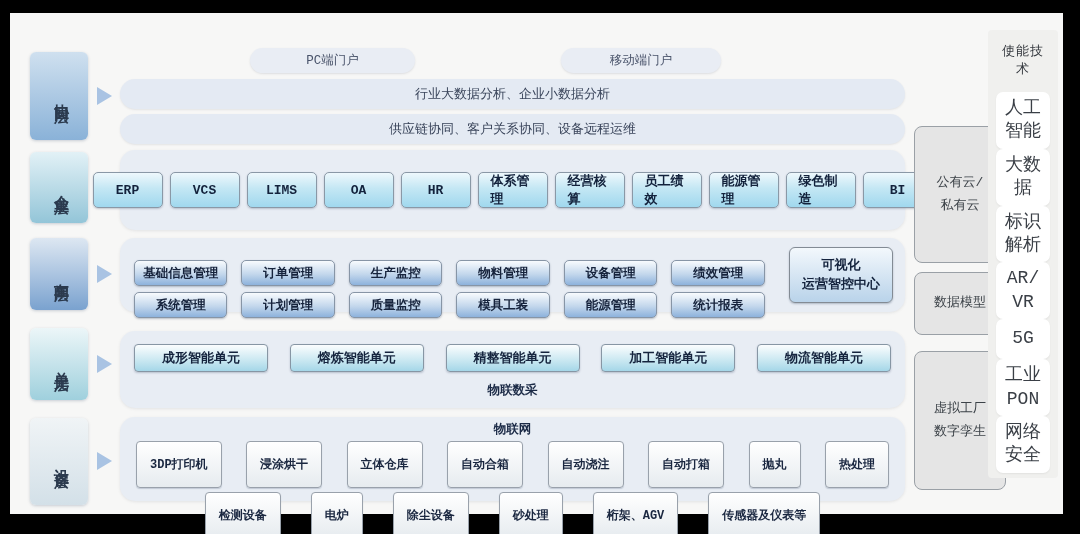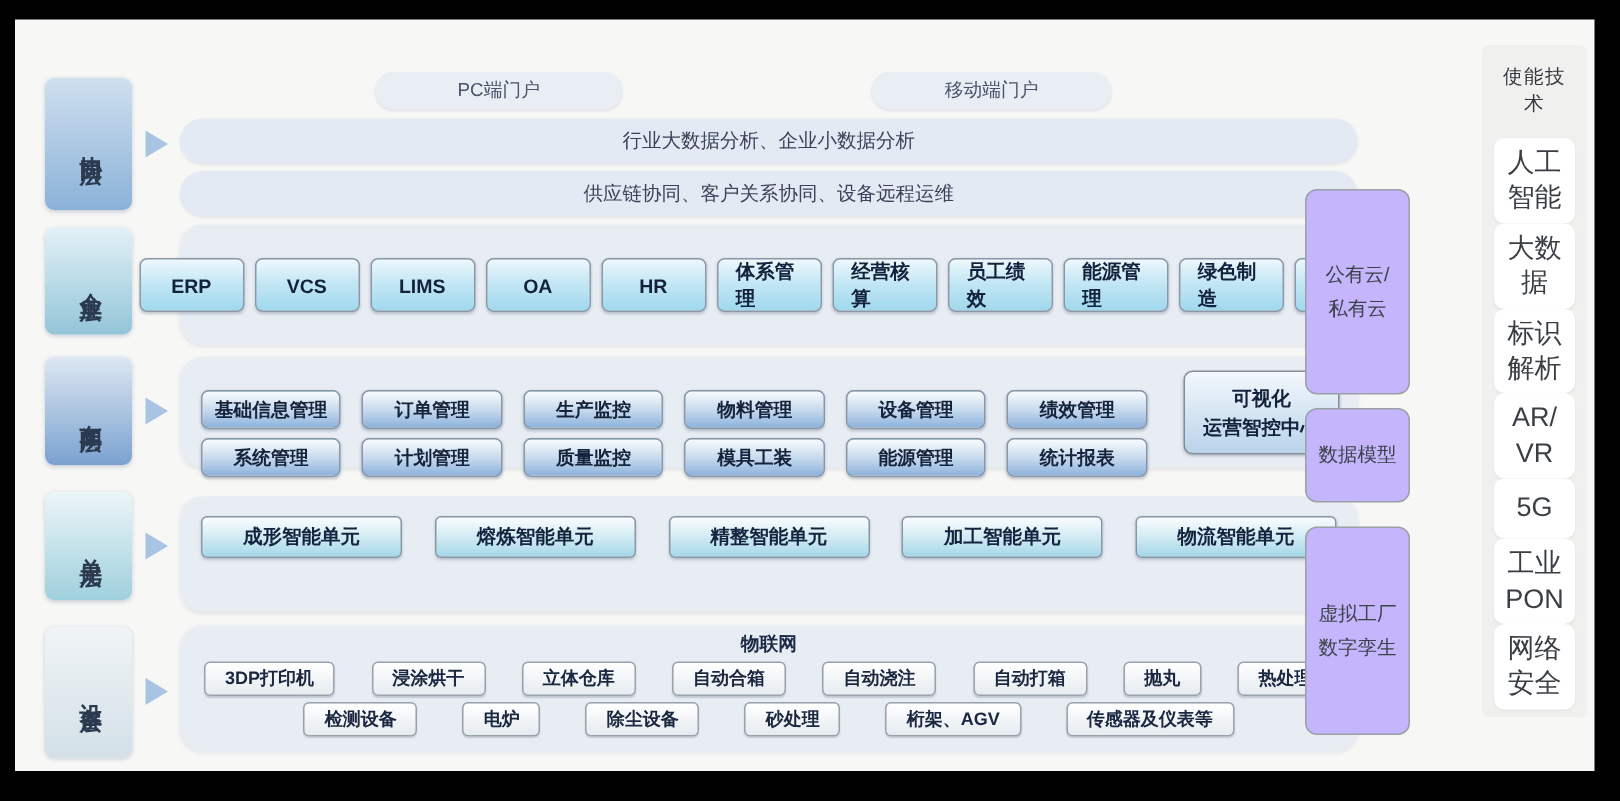--- a/index.html
+++ b/index.html
@@ -1,17 +1,17 @@
 <!DOCTYPE html>
 <html><head>
 <meta charset="utf-8">
 <style>
   html,body{margin:0;padding:0;background:#000;}
   .canvas{position:relative;width:1080px;height:534px;background:#000;overflow:hidden;
-          font-family:Liberation Sans, sans-serif;}
+          font-family:Liberation Mono, monospace;}
   .content{position:absolute;left:10px;top:13px;width:1053px;height:501px;background:#f7f7f6;}
 
   
   .layer{position:absolute;left:20px;width:58px;border-radius:6px;
          display:flex;align-items:center;justify-content:center;
          box-shadow:0 1px 3px rgba(60,80,110,.25);}
   .layer span{writing-mode:vertical-rl;text-orientation:upright;letter-spacing:3px;
               font-size:15px;font-weight:600;color:#2b3a4e;}
   .layer-1{top:39px;height:88px;background:linear-gradient(180deg,#cfe0ef,#8ab2d8);}
   .layer-2{top:139px;height:71px;background:linear-gradient(180deg,#e2f1f6,#93c5d8);}
@@ -21,21 +21,21 @@
 
   .arrow{position:absolute;left:87px;width:0;height:0;
          border-left:15px solid #a9c3e3;border-top:9px solid transparent;border-bottom:9px solid transparent;}
   .arrow-1{top:74px;} .arrow-2{top:166px;} .arrow-3{top:252px;} .arrow-4{top:342px;} .arrow-5{top:439px;}
 
   
   .portal{position:absolute;top:35px;height:25px;border-radius:13px;background:#e9edf4;
           display:flex;align-items:center;justify-content:center;
           font-size:12.5px;color:#49536a;box-shadow:0 1px 2px rgba(80,90,110,.15);}
   .portal-pc{left:240px;width:165px;}
-  .portal-mobile{left:571px;width:160px;}
+  .portal-mobile{left:551px;width:160px;}
 
   
   .bars{position:absolute;left:110px;top:66px;width:785px;display:flex;flex-direction:column;gap:5px;}
   .bar{height:30px;border-radius:15px;background:#e4eaf3;display:flex;align-items:center;justify-content:center;
        font-size:13px;color:#39445a;box-shadow:0 1px 2px rgba(80,90,110,.12);}
 
   
   .rowbox{position:absolute;left:110px;width:785px;background:#e8edf4;border-radius:15px;
           box-shadow:0 1px 3px rgba(80,90,110,.12);box-sizing:border-box;}
 
@@ -66,27 +66,27 @@
             background:linear-gradient(180deg,#fbfdfe 0%,#cde9f2 55%,#a5d7e8 100%);
             display:flex;align-items:center;justify-content:center;
             font-size:13px;font-weight:bold;color:#15243e;box-shadow:0 1px 2px rgba(40,60,90,.25);}
   .caption{margin-top:10px;text-align:center;font-size:12.5px;font-weight:bold;color:#1b2a46;}
 
   
   .device{top:404px;height:84px;padding:4px 16px 0 16px;}
   .dev-title{text-align:center;font-size:12.5px;font-weight:bold;color:#1b2a46;height:17px;}
   .dev-row1{display:flex;justify-content:space-between;margin-top:3px;}
   .dev-row2{display:flex;justify-content:center;gap:30px;margin-top:4px;}
-  .btn-dev{height:21px;padding:0 13px;border-radius:4px;border:1px solid #99a1ab;
+  .btn-dev{height:21px;padding:12px 13px;border-radius:4px;border:1px solid #99a1ab;
            background:linear-gradient(180deg,#ffffff,#e6ebef);
            display:flex;align-items:center;justify-content:center;
            font-size:12px;font-weight:bold;color:#1a2740;box-shadow:0 1px 1px rgba(40,60,90,.2);}
 
   
-  .panel{position:absolute;left:860px;width:70px;background:#c4b5fd;border:1px solid #9aa0a6;border-radius:8px;
+  .panel{position:absolute;left:904px;width:92px;background:#e5e5e5;border:1px solid #9aa0a6;border-radius:8px;
          display:flex;align-items:center;justify-content:center;text-align:center;
          font-size:13px;color:#3c4248;line-height:1.7;white-space:pre-line;box-sizing:border-box;}
   .panel-1{top:113px;height:137px;}
   .panel-2{top:259px;height:63px;}
   .panel-3{top:338px;height:139px;}
 
   
   .tech{position:absolute;left:978px;top:17px;width:70px;height:448px;background:#f0f0ee;border-radius:4px;
         display:flex;flex-direction:column;box-sizing:border-box;padding:12px 8px 14px 8px;}
   .tech-title{text-align:center;font-size:13px;color:#34383e;letter-spacing:1px;}
@@ -163,20 +163,21 @@
 
     <div class="rowbox unit">
       <div class="unit-row">
 
       <div class="btn-unit">成形智能单元</div>
           <div class="btn-unit">熔炼智能单元</div>
           <div class="btn-unit">精整智能单元</div>
           <div class="btn-unit">加工智能单元</div>
           <div class="btn-unit">物流智能单元</div>
         </div>
+      <div class="caption">物联数采</div>
     </div>
 
     <div class="rowbox device">
       <div class="dev-title">物联网</div>
       <div class="dev-row1">
 
       <div class="btn-dev">3DP打印机</div>
           <div class="btn-dev">浸涂烘干</div>
           <div class="btn-dev">立体仓库</div>
           <div class="btn-dev">自动合箱</div>

